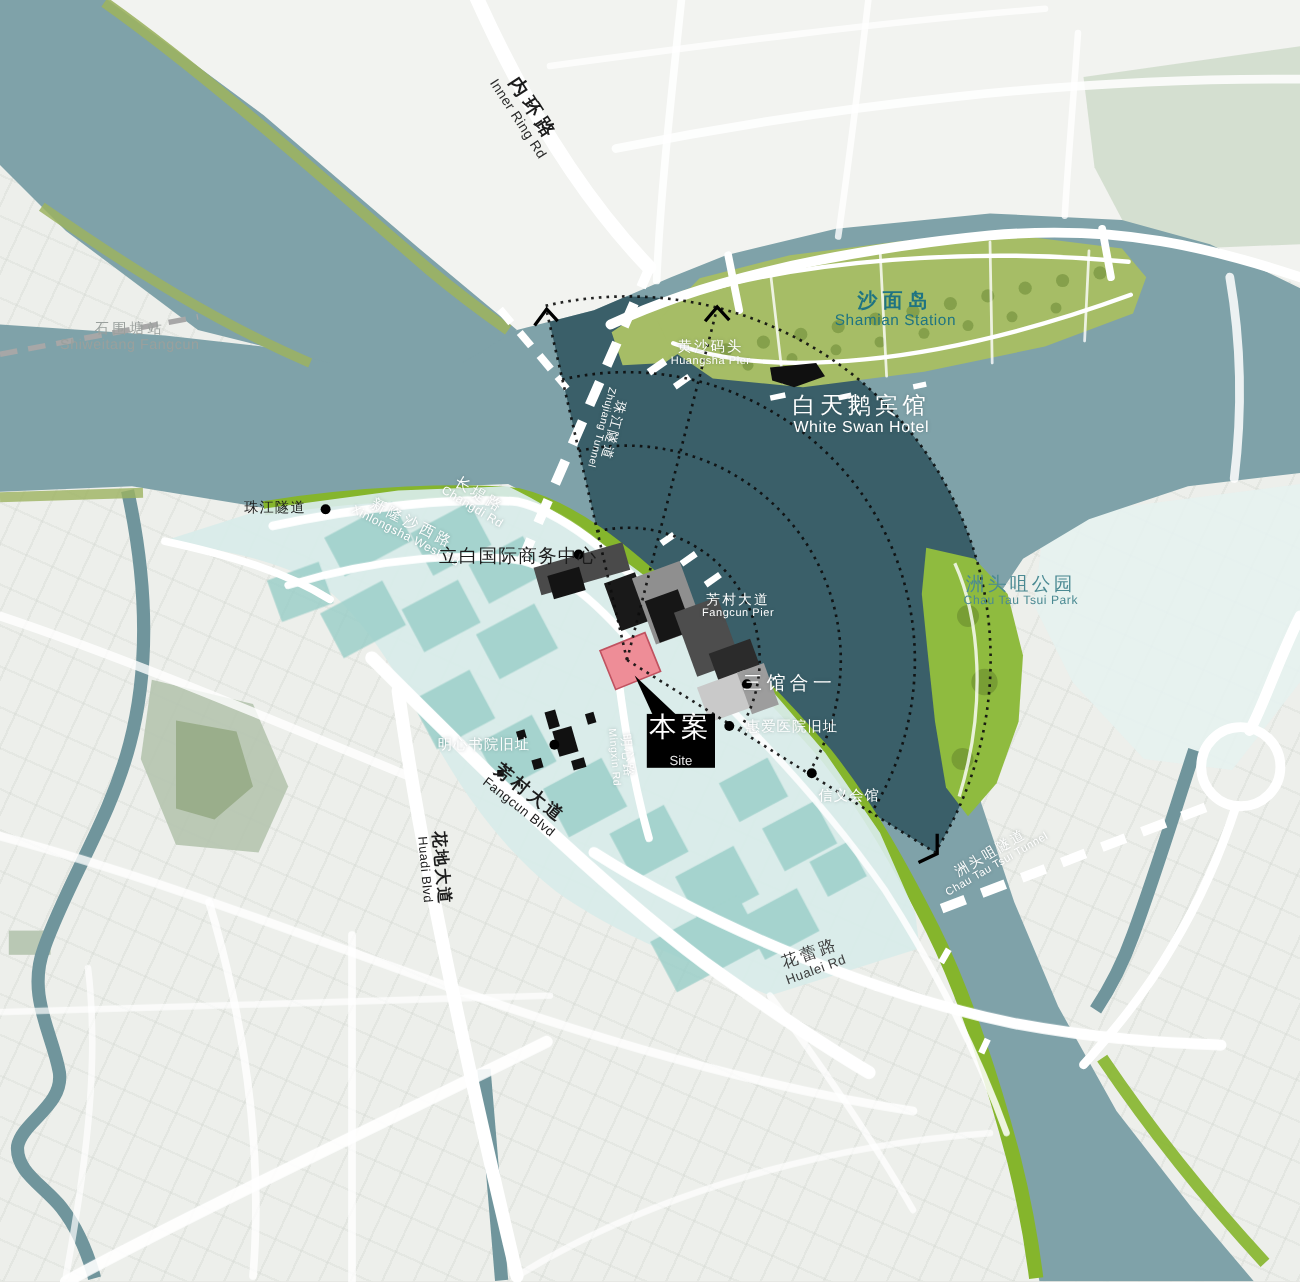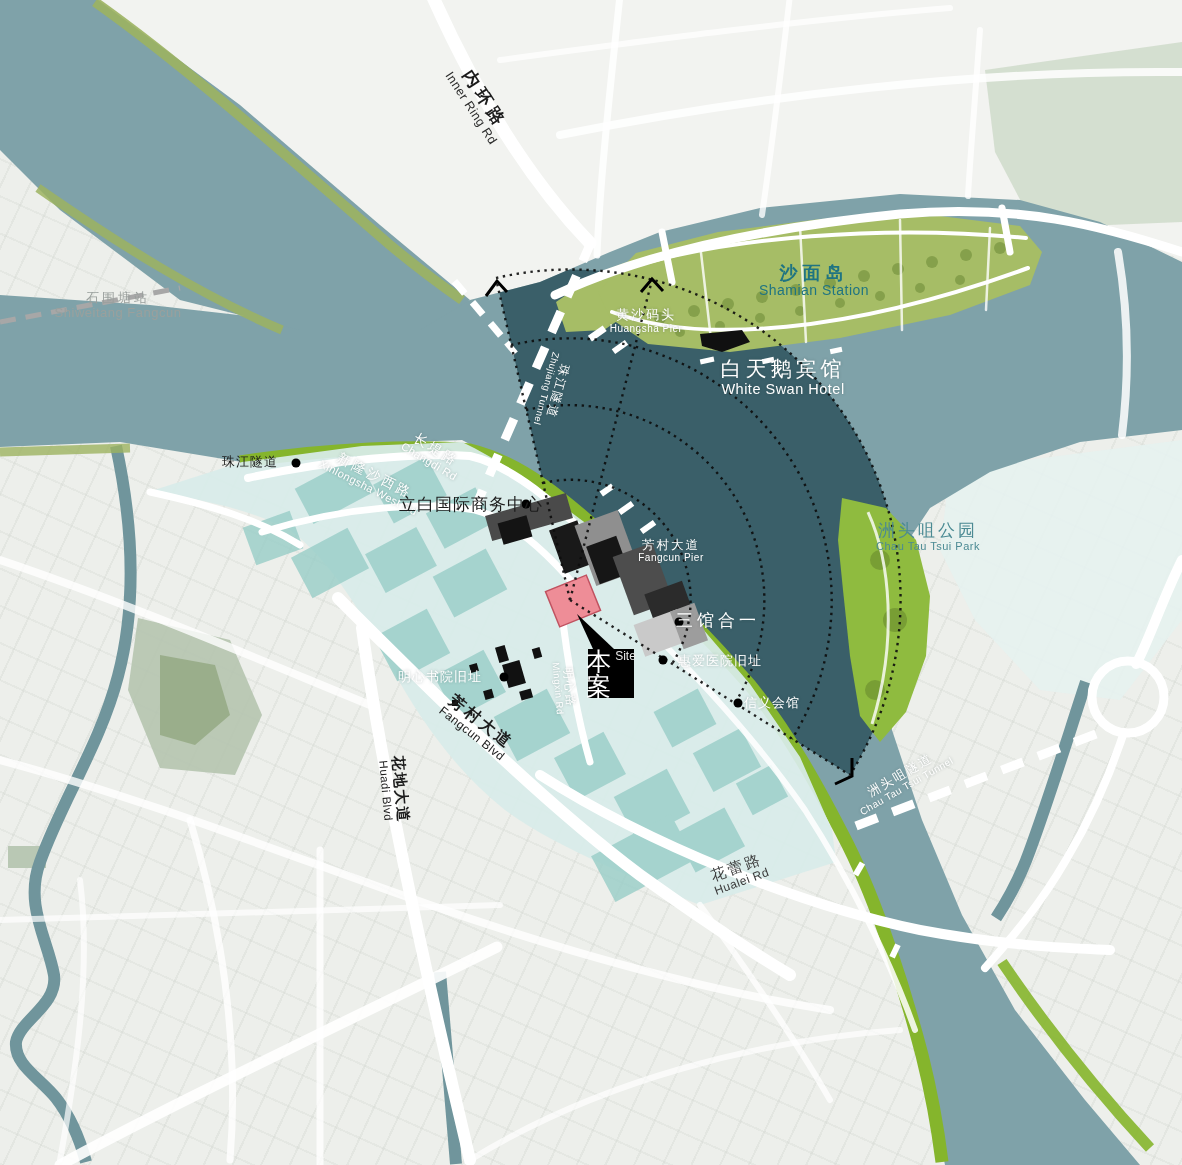--- a/index.html
+++ b/index.html
@@ -35,22 +35,22 @@
   .l-fcpier .zh{font-size:12.5px}.l-fcpier .en{font-size:10px}
   .l-three .zh{font-size:17px;letter-spacing:4px}
   .l-poi .zh{font-size:13px;letter-spacing:1px}
   .l-mingxinrd .zh{font-size:11.5px}.l-mingxinrd .en{font-size:9.5px}
   .l-fcblvd .zh{font-size:16px;letter-spacing:3px;font-weight:bold}.l-fcblvd .en{font-size:12px;font-weight:normal}
   .l-huadi .zh{font-size:15px;letter-spacing:2px;font-weight:bold}.l-huadi .en{font-size:11.5px;font-weight:normal}
   .l-hualei{color:#3c3c3c}.l-hualei .zh{font-size:15px;letter-spacing:3px}.l-hualei .en{font-size:12px}
   .l-ctpark .zh{font-size:17px;letter-spacing:3px}.l-ctpark .en{font-size:11px}
   .l-cttunnel .zh{font-size:12.5px}.l-cttunnel .en{font-size:10px}
   
-  .site-box{position:absolute;left:588px;top:649px;width:46px;height:49px;background:#000;
-    color:#fff;text-align:center;display:flex;flex-direction:row;justify-content:center;}
+  .site-box{position:absolute;left:588px;top:649px;width:62px;height:49px;background:#000;
+    color:#fff;text-align:center;display:flex;flex-direction:column;justify-content:space-between;}
   .site-box .zh{font-size:25px;letter-spacing:4px;line-height:1;display:block}
   .site-box .en{font-size:12px;line-height:1.2;display:block;color:#e8e8e8}
 </style>
 </head>
 <body>
 
 <div id="stage">
 
 <svg width="1182" height="1165" viewBox="0 0 1182 1165">
   <defs>
@@ -311,21 +311,21 @@
 
 <div class="site-box">
   <span class="zh">本案</span>
   <span class="en">Site</span>
 </div>
 
 <div class="lbl white l-poi" style="left:720px;top:661px">
   <span class="zh">惠爱医院旧址</span>
 </div>
 
-<div class="lbl white l-poi" style="left:772px;top:703px">
+<div class="lbl white l-poi" style="left:772px;top:724px">
   <span class="zh">信义会馆</span>
 </div>
 
 <div class="lbl white l-poi" style="left:440px;top:677px">
   <span class="zh">明心书院旧址</span>
 </div>
 
 <div class="lbl white l-mingxinrd" style="left:564px;top:688px;transform:translate(-50%,-50%) rotate(85deg)">
   <span class="zh">明心路</span>
   <span class="en">Mingxin Rd</span>

